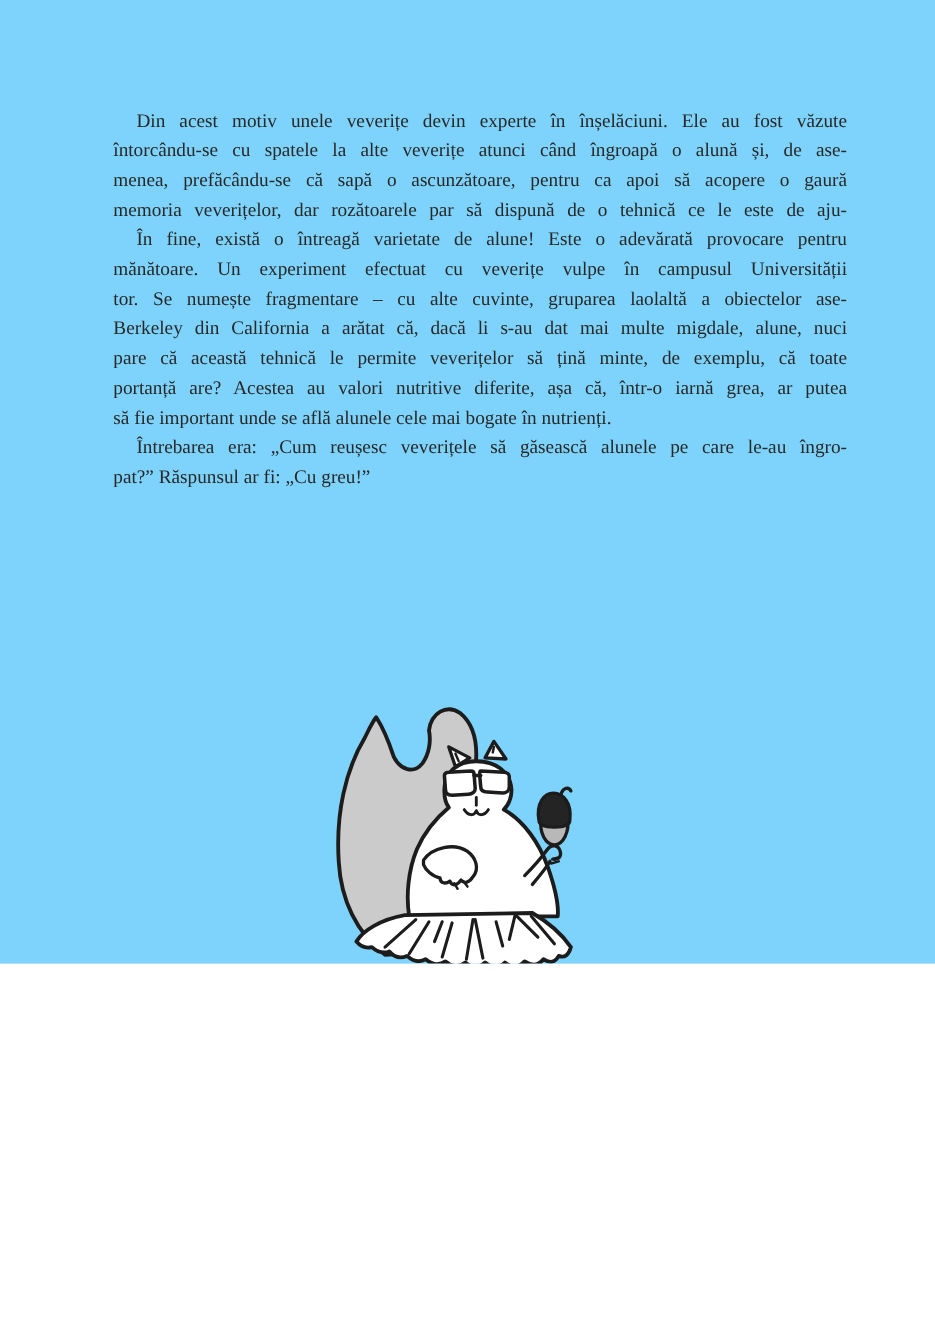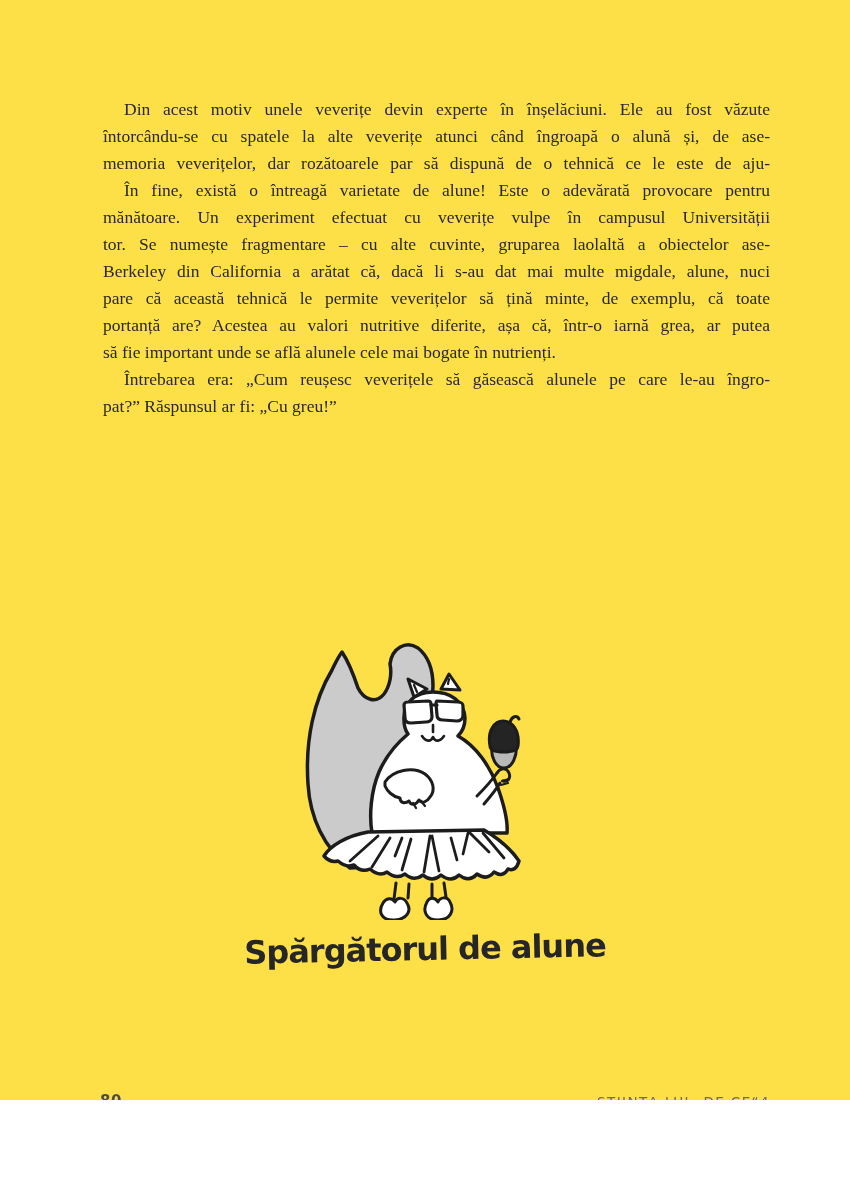--- a/index.html
+++ b/index.html
@@ -1,19 +1,19 @@
 <!DOCTYPE html>
 <html lang="ro"><head>
 <meta charset="utf-8">
 <style>
   html,body { margin:0; padding:0; }
   body { background:#ffffff; }
   .page {
-    position:relative; width:850px; height:1100px;
-    background:#fde047; overflow:hidden;
+    position:relative; width:850px; height:876px;
+    background:#7dd3fc; overflow:hidden;
     font-family:"Liberation Serif", serif;
   }
   .text-block {
     position:absolute; left:103px; top:96px; width:667px;
     color:#282828; font-size:17.5px; line-height:27px;
   }
   .line {
     height:27px; overflow:hidden;
     text-align:justify; text-align-last:justify;
   }
@@ -46,20 +46,21 @@
   svg .ink { stroke:#1c1c1c; stroke-linecap:round; stroke-linejoin:round; }
 </style>
 </head>
 <body>
 
 <div class="page">
 
   <div class="text-block">
     <div class="line indent">Din acest motiv unele veverițe devin experte în înșelăciuni. Ele au fost văzute</div>
     <div class="line">întorcându-se cu spatele la alte veverițe atunci când îngroapă o alună și, de ase-</div>
+    <div class="line">menea, prefăcându-se că sapă o ascunzătoare, pentru ca apoi să acopere o gaură</div>
 
     <div class="line">memoria veverițelor, dar rozătoarele par să dispună de o tehnică ce le este de aju-</div>
     <div class="line indent">În fine, există o întreagă varietate de alune! Este o adevărată provocare pentru</div>
     <div class="line">mănătoare. Un experiment efectuat cu veverițe vulpe în campusul Universității</div>
     <div class="line">tor. Se numește fragmentare – cu alte cuvinte, gruparea laolaltă a obiectelor ase-</div>
     <div class="line">Berkeley din California a arătat că, dacă li s-au dat mai multe migdale, alune, nuci</div>
     <div class="line">pare că această tehnică le permite veverițelor să țină minte, de exemplu, că toate</div>
     <div class="line">portanță are? Acestea au valori nutritive diferite, așa că, într-o iarnă grea, ar putea</div>
     <div class="line para-end">să fie important unde se află alunele cele mai bogate în nutrienți.</div>
 

